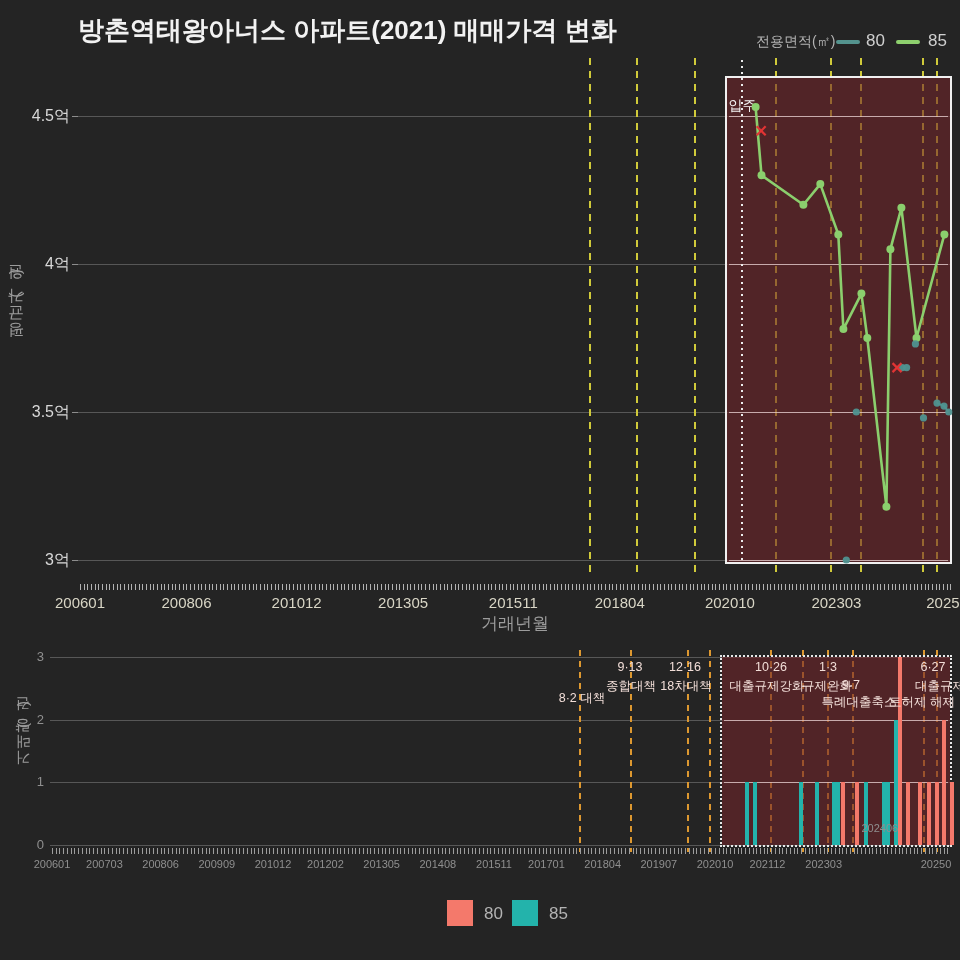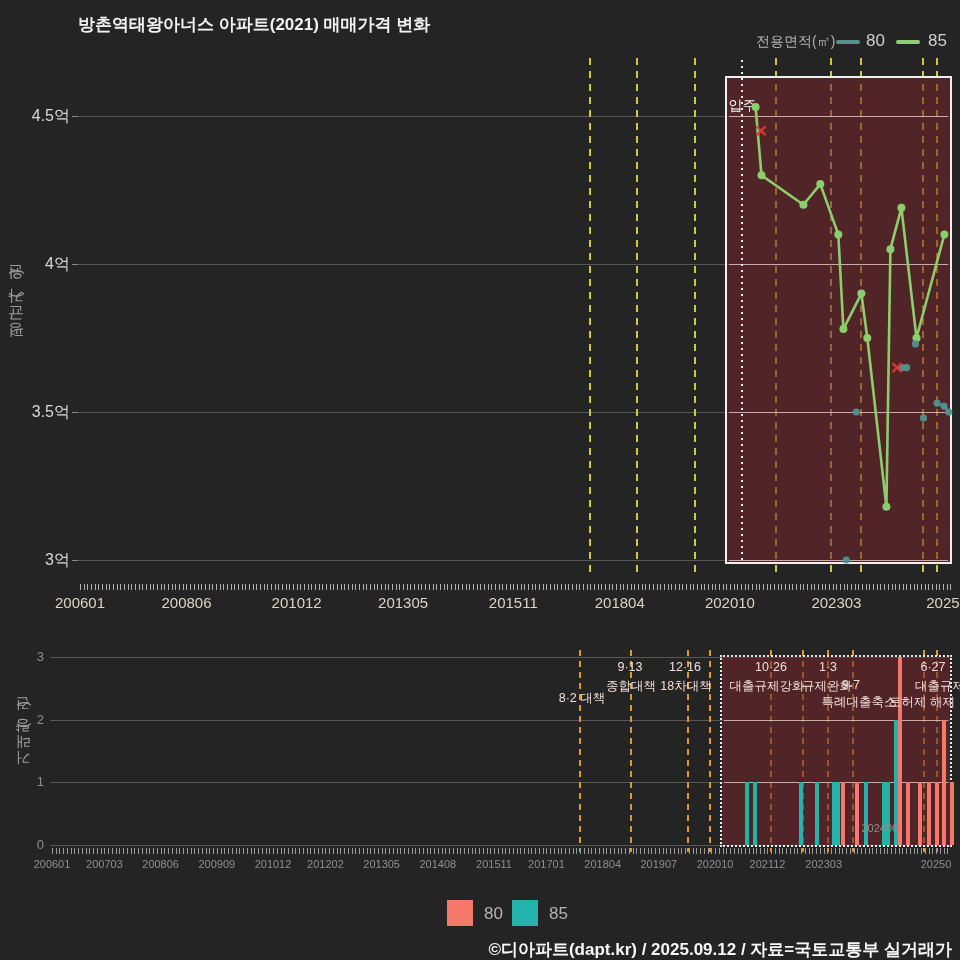--- a/index.html
+++ b/index.html
@@ -1,19 +1,19 @@
 <!DOCTYPE html>
 <html><head>
 <meta charset="utf-8">
 <style>
   html,body{margin:0;padding:0;width:960px;height:960px;overflow:hidden;background:#242424;
     font-family:"Liberation Sans","DejaVu Sans",sans-serif;}
   #app{position:relative;width:960px;height:960px;overflow:hidden;}
   .abs{position:absolute;}
-  .title{left:78px;top:13px;font-size:17px;font-weight:bold;color:#f2f2f2;white-space:nowrap;}
+  .title{left:78px;top:13px;font-size:26px;font-weight:bold;color:#f2f2f2;white-space:nowrap;}
   .ytitle-m{left:6px;top:268px;writing-mode:vertical-rl;transform:rotate(180deg);font-size:16px;color:#9c9c9c;letter-spacing:1px;}
   .ytitle-v{left:14px;top:700px;writing-mode:vertical-rl;transform:rotate(180deg);font-size:15px;color:#9c9c9c;letter-spacing:1px;}
   .xtitle-m{left:415px;top:612px;width:200px;text-align:center;font-size:17px;color:#9c9c9c;}
   .ylab-m{width:70px;text-align:right;font-size:16px;color:#d8d8d8;}
   .ylab-v{width:44px;text-align:right;font-size:13px;color:#8f8f8f;}
   .xlab-m{width:80px;text-align:center;font-size:15px;color:#d9d6c6;}
   .xlab-v{width:60px;text-align:center;font-size:11px;color:#8f8f8f;}
   .gridline{height:1px;}
   .dash-m{width:2px;background-image:repeating-linear-gradient(180deg,#d0ca3a 0px,#d0ca3a 7px,transparent 7px,transparent 13px);}
   .dash-v{width:2px;background-image:repeating-linear-gradient(180deg,#dd9830 0px,#dd9830 6px,transparent 6px,transparent 11px);}
@@ -37,20 +37,21 @@
   <div id="legend-top">
     <div class="abs leg-top-lab">전용면적(㎡)</div>
   <div class="abs" style="left: 836px; top: 40px; width: 24px; height: 3.5px; border-radius: 2px; background: rgb(84, 147, 142);"></div>
       <div class="abs leg-lab" style="left: 866px; top: 31px;">80</div>
       <div class="abs" style="left: 896px; top: 40px; width: 24px; height: 3.5px; border-radius: 2px; background: rgb(142, 208, 110);"></div>
       <div class="abs leg-lab" style="left: 928px; top: 31px;">85</div>
     </div>
 
   <div id="main-chart" class="abs" style="left:0;top:0;width:960px;height:960px;">
     <div class="abs ytitle-m">평균가(원)</div>
+    <div class="abs xtitle-m">거래년월</div>
   <div class="abs gridline" style="left: 78px; top: 560px; width: 873px; background: rgb(87, 87, 87);"></div>
       <div class="abs" style="left: 72px; top: 560px; width: 6px; height: 1px; background: rgb(141, 141, 141);"></div>
       <div class="abs ylab-m" style="left: 0px; top: 550px;">3억</div>
       <div class="abs gridline" style="left: 78px; top: 412px; width: 873px; background: rgb(87, 87, 87);"></div>
       <div class="abs" style="left: 72px; top: 412px; width: 6px; height: 1px; background: rgb(141, 141, 141);"></div>
       <div class="abs ylab-m" style="left: 0px; top: 402px;">3.5억</div>
       <div class="abs gridline" style="left: 78px; top: 264px; width: 873px; background: rgb(87, 87, 87);"></div>
       <div class="abs" style="left: 72px; top: 264px; width: 6px; height: 1px; background: rgb(141, 141, 141);"></div>
       <div class="abs ylab-m" style="left: 0px; top: 254px;">4억</div>
       <div class="abs gridline" style="left: 78px; top: 116px; width: 873px; background: rgb(87, 87, 87);"></div>
@@ -192,14 +193,13 @@
       <line x1="892.52" y1="372.1" x2="901.52" y2="363.1" stroke="#e23434" stroke-width="2.2"></line>
     </svg>
 
   <div id="legend-bottom">
       <div class="abs" style="left: 447px; top: 900px; width: 26px; height: 26px; background: rgb(244, 121, 107);"></div>
       <div class="abs leg-lab2" style="left: 484px; top: 904px;">80</div>
       <div class="abs" style="left: 512px; top: 900px; width: 26px; height: 26px; background: rgb(35, 179, 171);"></div>
       <div class="abs leg-lab2" style="left: 549px; top: 904px;">85</div>
     </div>
 
-  <div class="abs footer">©디아파트(dapt.kr) / 2025.09.12 / 자료=국토교통부 실거래가</div>
 </div>
 
 </body></html>

